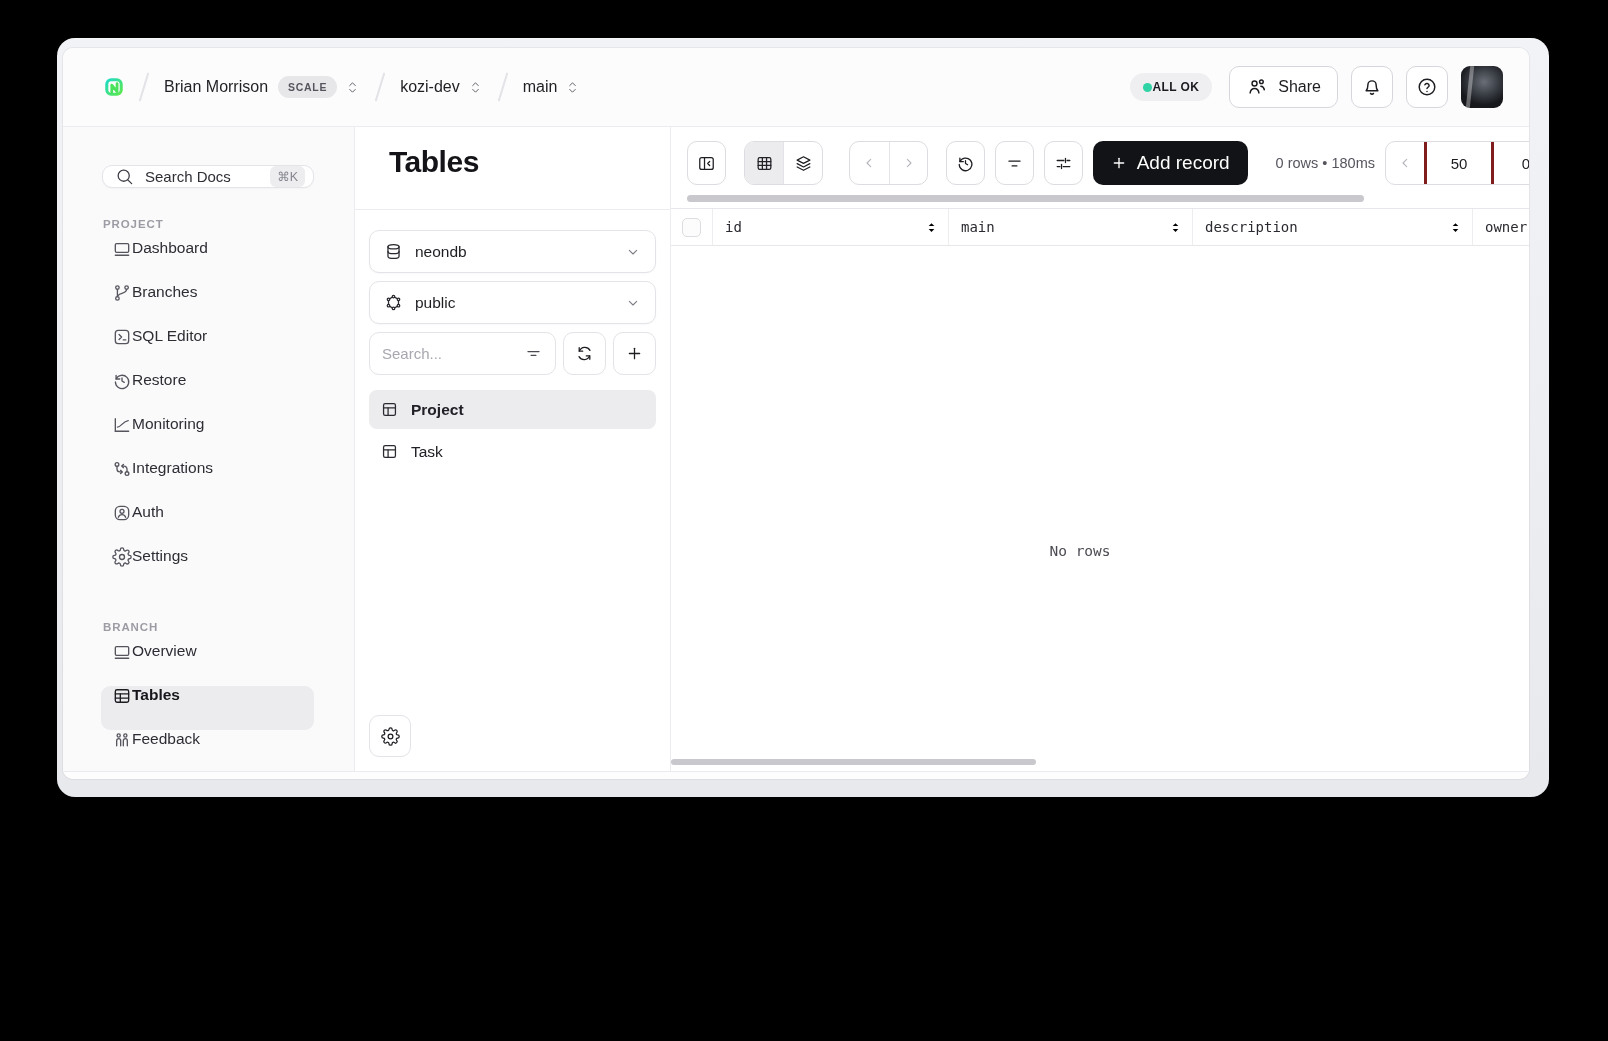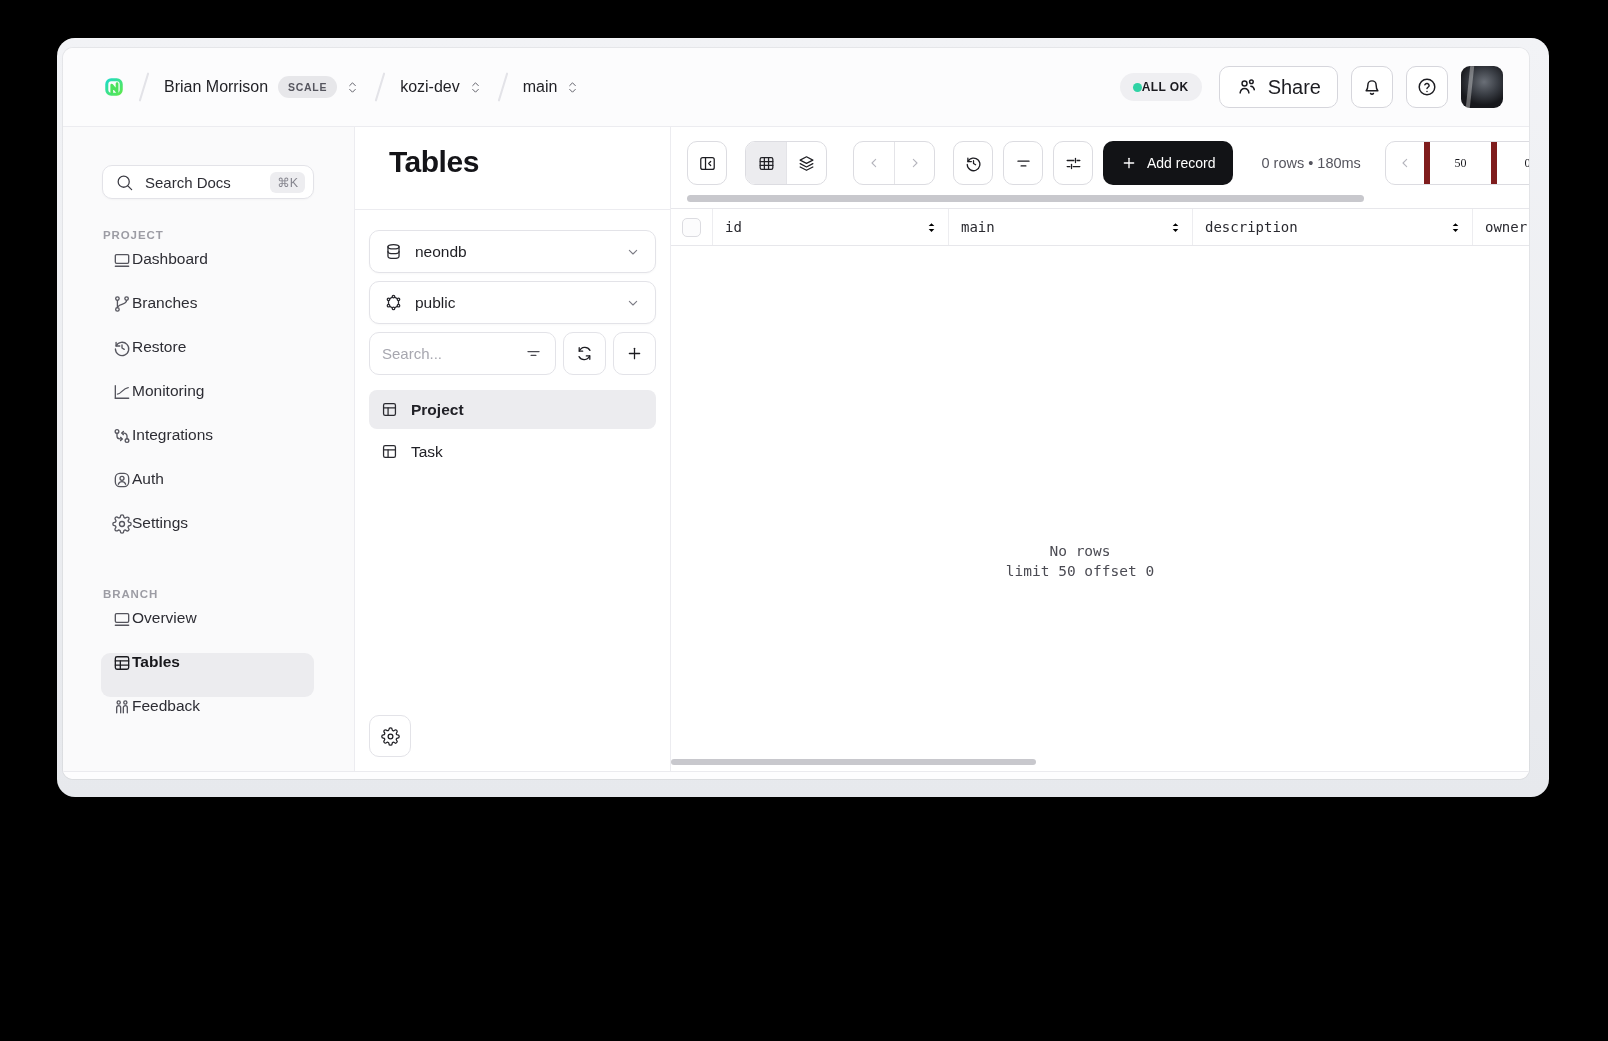--- a/index.html
+++ b/index.html
@@ -32,21 +32,21 @@
   .badge-scale { background:#e7e7ea; color:#55555e; font-size:10.5px; font-weight:700;
     letter-spacing:.7px; padding:5px 10px; border-radius:999px; margin-left:10px; }
   .updown { color:#62626b; margin-left:8px; }
   .topbar-right { margin-left:auto; display:flex; align-items:center; gap:13px; }
   .status-pill { display:flex; align-items:center; gap:0; background:#efeff2;
     border-radius:999px; padding:7px 13px; font-size:12px; font-weight:700;
     letter-spacing:.4px; color:#1b1b20; margin-right:4px; }
   .status-dot { width:9px; height:9px; border-radius:50%; background:var(--status-dot,#2fd3a5); }
   .btn { border:1px solid #d6d6dc; border-radius:10px; background:#fff; cursor:pointer;
     display:flex; align-items:center; justify-content:center; color:#1d1d22; }
-  .btn-share { height:42px; padding:0 16px; gap:10px; font-size:20px; font-weight:500; }
+  .btn-share { height:42px; padding:0 16px; gap:10px; font-size:16px; font-weight:500; }
   .btn-icon42 { width:42px; height:42px; }
   .avatar { width:42px; height:42px; border-radius:9px; overflow:hidden; cursor:pointer;
     background:radial-gradient(60% 55% at 55% 38%, #6a6f77 0%, #3a3e45 55%, #17181c 100%);
     position:relative; }
   .avatar::after { content:""; position:absolute; left:7px; top:0; width:4px; height:100%;
     background:rgba(255,255,255,.35); transform:rotate(6deg); }
 
   
   .app-body { flex:1; min-height:0; display:flex; }
 
@@ -99,29 +99,29 @@
   .toolbar { flex:0 0 auto; display:flex; align-items:center; gap:10px; padding:14px 0 0 16px; height:58px; }
   .tb-btn { width:40px; height:44px; border:1px solid #dcdce1; border-radius:10px; background:#fff;
     color:#1d1d22; }
   .seg { display:flex; align-items:stretch; height:44px; border:1px solid #dcdce1; border-radius:10px;
     overflow:hidden; background:#fff; margin:0 8px; }
   .seg-cell { width:40px; display:flex; align-items:center; justify-content:center; color:#222227; cursor:pointer; }
   .seg-cell + .seg-cell { border-left:1px solid #e4e4e8; }
   .seg-cell.active { background:#ececef; }
   .seg-cell.disabled { color:#b5b5bd; }
   .btn-add { height:44px; background:var(--add-bg,#121316); color:#fff; border:none; border-radius:10px;
-    display:flex; align-items:center; gap:10px; padding:0 18px; font-size:14px; font-weight:500;
+    display:flex; align-items:center; gap:10px; padding:0 18px; font-size:19px; font-weight:500;
     cursor:pointer; white-space:nowrap; }
   .stats { font-size:14.5px; color:#55555e; white-space:nowrap; margin-left:18px; }
   .pager { margin-left:auto; margin-right:-30px; display:flex; align-items:stretch; height:44px;
     border:1px solid #dcdce1; border-radius:10px; overflow:hidden; background:#fff; flex:0 0 auto; }
   .pager-cell { display:flex; align-items:center; justify-content:center; }
   .pager-prev { width:38px; color:#b5b5bd; cursor:pointer; }
-  .pager-num { width:67px; border-left:6px solid #7f1d1d; font-family:Liberation Serif, serif;
-    font-size:12px; color:#1b1b20; cursor:text; }
+  .pager-num { width:67px; border-left:3px solid #7f1d1d; font-family:Liberation Sans, sans-serif;
+    font-size:15px; color:#1b1b20; cursor:text; }
 
   .hscroll { height:7px; border-radius:4px; background:#c8c8cd; margin:10px 165px 6px 16px; }
   .grid-head { display:flex; align-items:stretch; height:38px; border-top:1px solid #e7e7eb;
     border-bottom:1px solid #e7e7eb; }
   .th { display:flex; align-items:center; gap:6px; padding:0 9px 0 12px; border-right:1px solid #ededf0;
     font-family:"DejaVu Sans Mono", monospace; font-size:14px; color:#2a2a30;
     overflow:hidden; white-space:nowrap; }
   .th .sort { margin-left:auto; color:#3c3c43; }
   .th-check { width:42px; flex:0 0 42px; justify-content:center; padding:0; }
   .checkbox { width:19px; height:19px; border:1px solid #dcdce1; border-radius:5px; background:#fcfcfd;
@@ -258,20 +258,30 @@
                     <circle cx="6.5" cy="18.5" r="2.1"></circle>
                     <path d="M6.5 7.6v8.8"></path>
                     <path d="M17.5 7.6c0 5.2-7.3 4.3-10 7.2"></path>
                   </svg>
                 </span>
                 <span class="lbl">Branches</span>
               </div>
               <div class="nav-item">
                 <span class="icon ">
                   <svg viewBox="0 0 24 24">
+                    <rect x="4" y="4" width="16" height="16" rx="3.5"></rect>
+                    <path d="m8.5 9 3 3-3 3"></path>
+                    <path d="M13.5 15.5h3"></path>
+                  </svg>
+                </span>
+                <span class="lbl">SQL Editor</span>
+              </div>
+              <div class="nav-item">
+                <span class="icon ">
+                  <svg viewBox="0 0 24 24">
                     <path d="M4.9 5.2v4.4h4.4"></path>
                     <path d="M4.9 9.6a8 8 0 1 1-.8 3.6"></path>
                     <path d="M12 8.4V12l2.7 1.6"></path>
                   </svg>
                 </span>
                 <span class="lbl">Restore</span>
               </div>
               <div class="nav-item">
                 <span class="icon ">
                   <svg viewBox="0 0 24 24">
@@ -590,21 +600,20 @@
               </span>
             </div>
             <div class="th th-last">
               <span>owner</span>
             </div>
           </div>
 
         <div class="grid-body">
           <div class="empty">
             <div>No rows</div>
-            <div>limit 50 offset 0</div>
           </div>
           <div class="bscroll"></div>
         </div>
       </main>
     </div>
 
     <div class="bottom-strip"></div>
   </div>
 </div>
 

